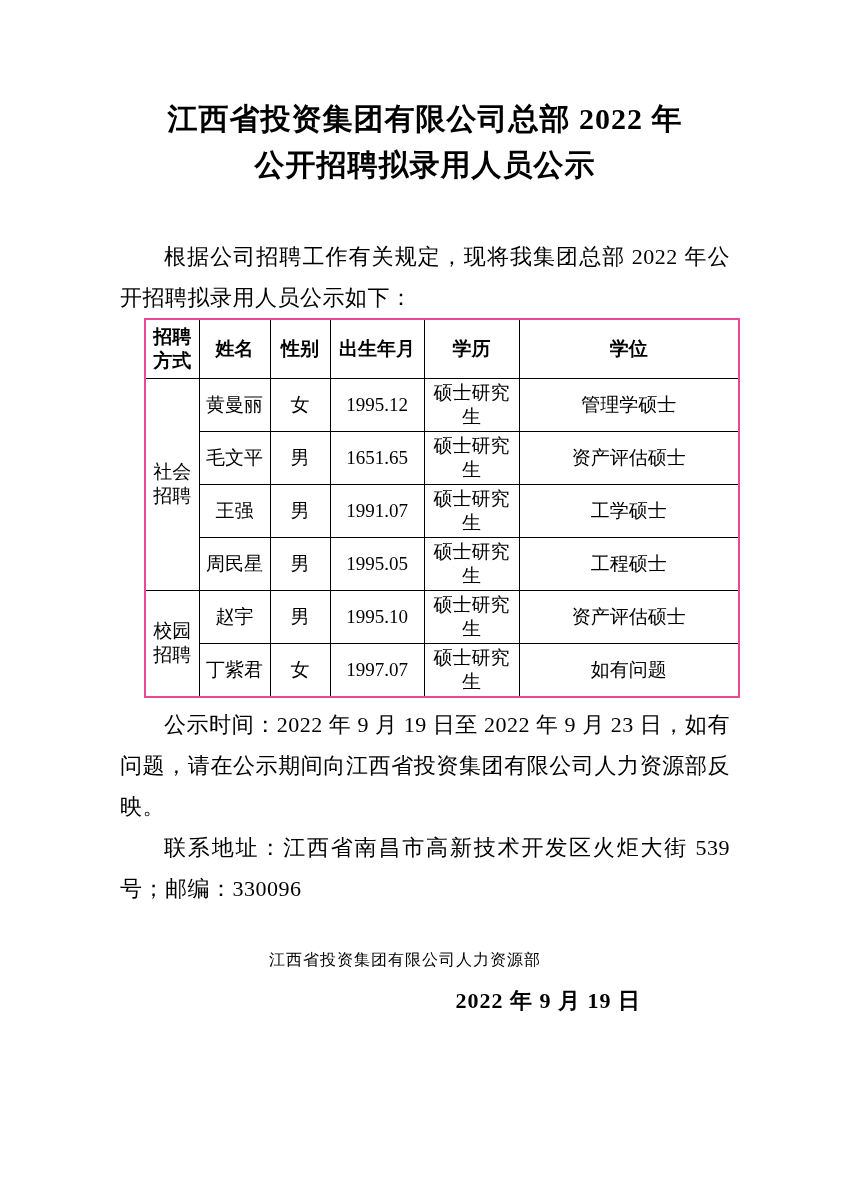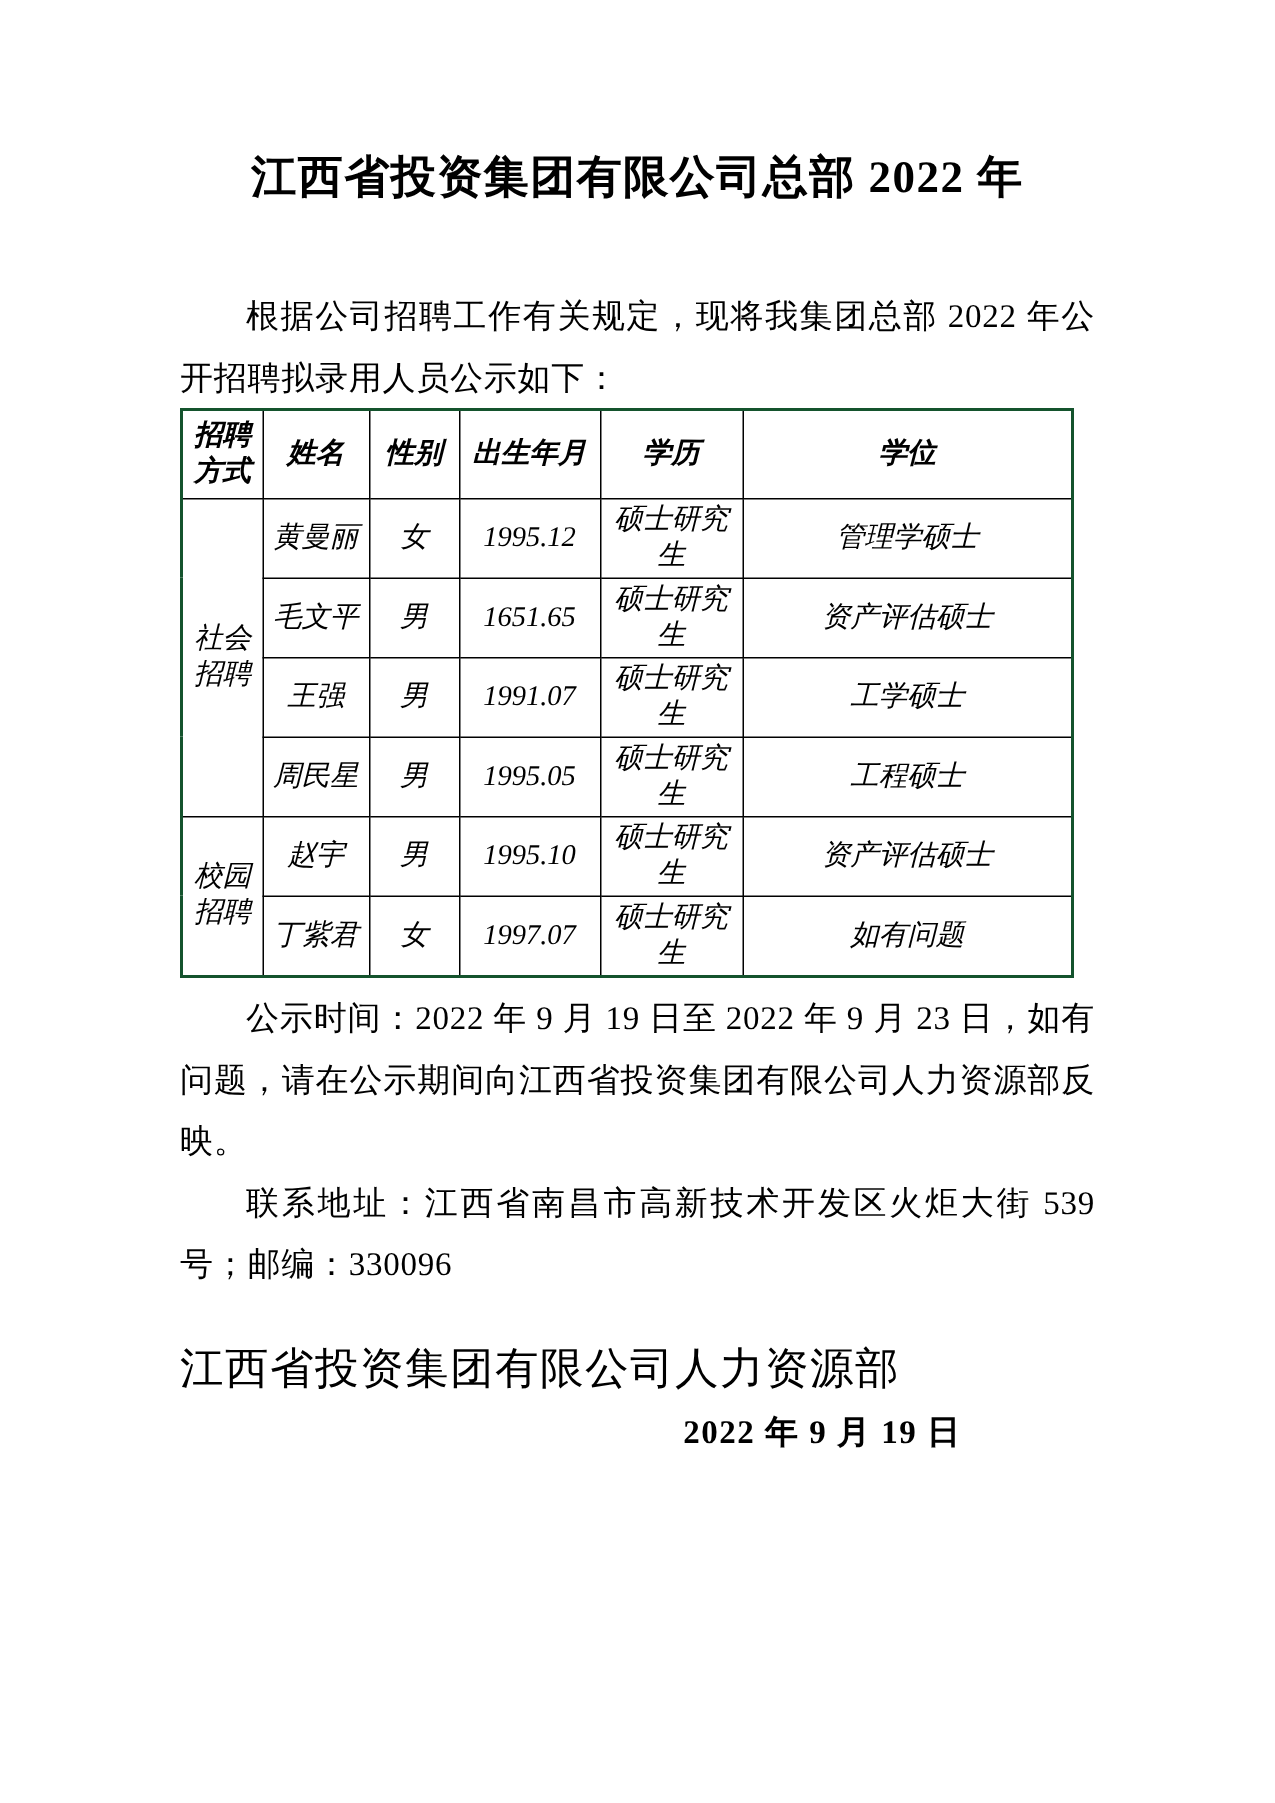--- a/index.html
+++ b/index.html
@@ -30,61 +30,61 @@
     text-indent: 44px;
     margin: 0;
     letter-spacing: 0.5px;
   }
   .intro { margin-top: 48px; }
   .notice { margin-top: 6px; }
   table.roster {
     border-collapse: collapse;
     table-layout: fixed;
     width: 594px;
-    margin-left: 0;
-    border: 2px solid #14532d;
-    font-style: italic;
+    margin-left: 24px;
+    border: 2px solid #ec4899;
   }
   table.roster th, table.roster td {
     border: 1.5px solid #000;
     text-align: center;
     vertical-align: middle;
     font-size: 19px;
     line-height: 24px;
     padding: 2px 2px;
     font-weight: normal;
   }
   table.roster th { font-weight: bold; }
   table.roster tr.head-row { height: 59px; }
   table.roster tr.data-row { height: 38px; }
   .sign-block { margin-top: 30px; }
   .sign-line {
-    font-size: 29px;
+    font-size: 16px;
     line-height: 41px;
-    text-align: left;
+    text-align: center;
     padding-right: 40px;
     letter-spacing: 1px;
     font-family: Liberation Serif, serif;
   }
   .sign-date {
     font-size: 22px;
     line-height: 41px;
     text-align: right;
     padding-right: 89px;
     letter-spacing: 1px;
     font-weight: bold;
   }
 </style>
 </head>
 <body>
 
 <div class="page">
 
   <div class="doc-title">
     <div>江西省投资集团有限公司总部 2022 年</div>
+    <div>公开招聘拟录用人员公示</div>
   </div>
 
   <p class="para intro">根据公司招聘工作有关规定，现将我集团总部 2022 年公开招聘拟录用人员公示如下：</p>
 
   <table class="roster">
     <colgroup>
       <col style="width:54px">
         <col style="width:71px">
         <col style="width:60px">
       <col style="width:94px">

